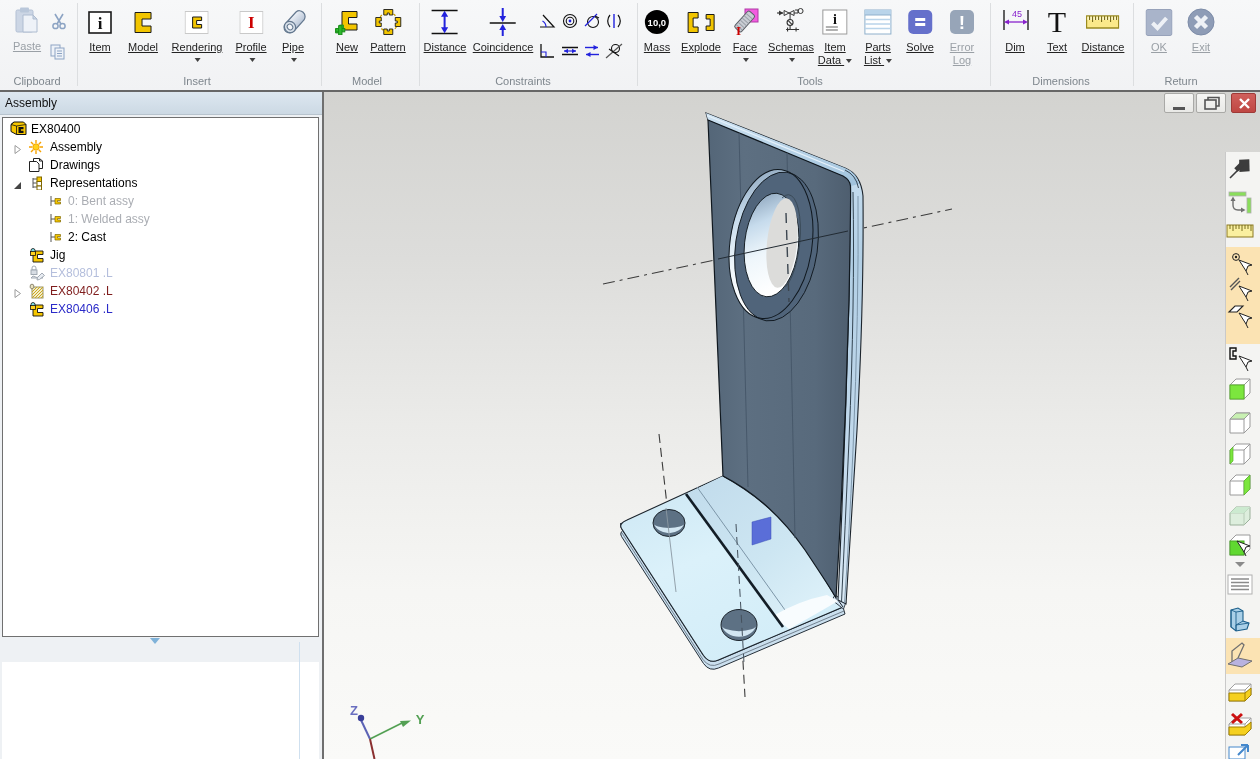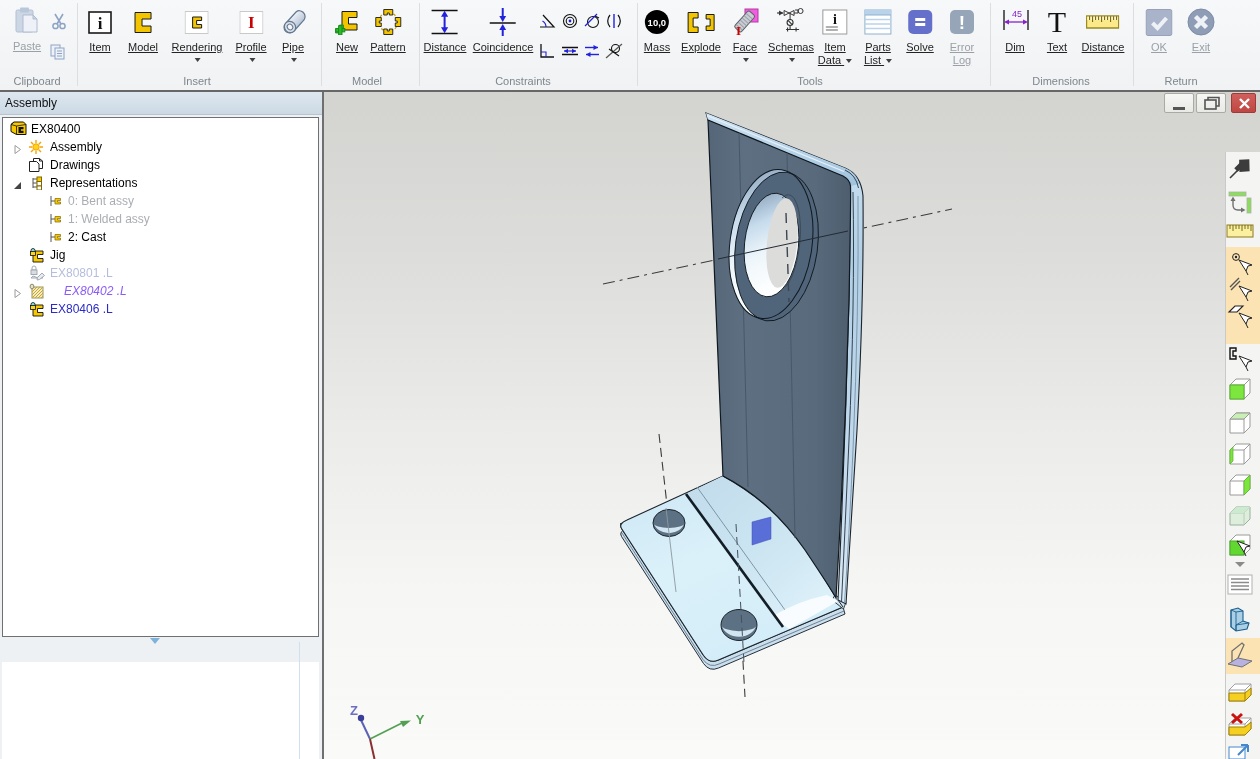--- a/index.html
+++ b/index.html
@@ -464,21 +464,21 @@
         <span style="left:26px;top:1px;"><svg width="16" height="16" viewBox="0 0 16 16">
           <defs>
                 <pattern id="hatch" width="3" height="3" patternUnits="userSpaceOnUse">
                   <path d="M0 3 L3 0" stroke="#caa820" stroke-width="1"></path>
                 </pattern>
               </defs>
           <rect x="3" y="4" width="11" height="11" fill="#f3ecca" stroke="#9a9468"></rect>
           <rect x="3" y="4" width="11" height="11" fill="url(#hatch)"></rect>
           <path d="M3 6 l-1.8 -1.2 v-1.8 a1.8 1.8 0 0 1 3.6 0 v1.8 z" fill="#e8e2c0" stroke="#77715a" stroke-width="0.8"></path>
         </svg></span>
-        <span style="left:61px;color:#8b5cf6;font-style:italic;">EX80402 .L</span>
+        <span style="left:47px;color:#7f1d1d;">EX80402 .L</span>
       </div>
 
       <div class="trow" style="left:0;top:182px;">
         <span style="left:26px;top:1px;"><svg width="16" height="16" viewBox="0 0 16 16">
           <path d="M4 4 h10 v3.5 h-5.5 v4 h5.5 v3.5 h-10 z" fill="#f7c700" stroke="#111" stroke-width="0.9"></path>
           <path d="M4 7 l-2 -1.5 v-2 a2 2 0 0 1 4 0 v2 z" fill="#7de0e8" stroke="#111" stroke-width="0.8"></path>
           <rect x="1.5" y="4.5" width="5" height="4" fill="#ffd21e" stroke="#111" stroke-width="0.8"></rect>
         </svg></span>
         <span style="left:47px;color:#2a2ac8;">EX80406 .L</span>
       </div>

